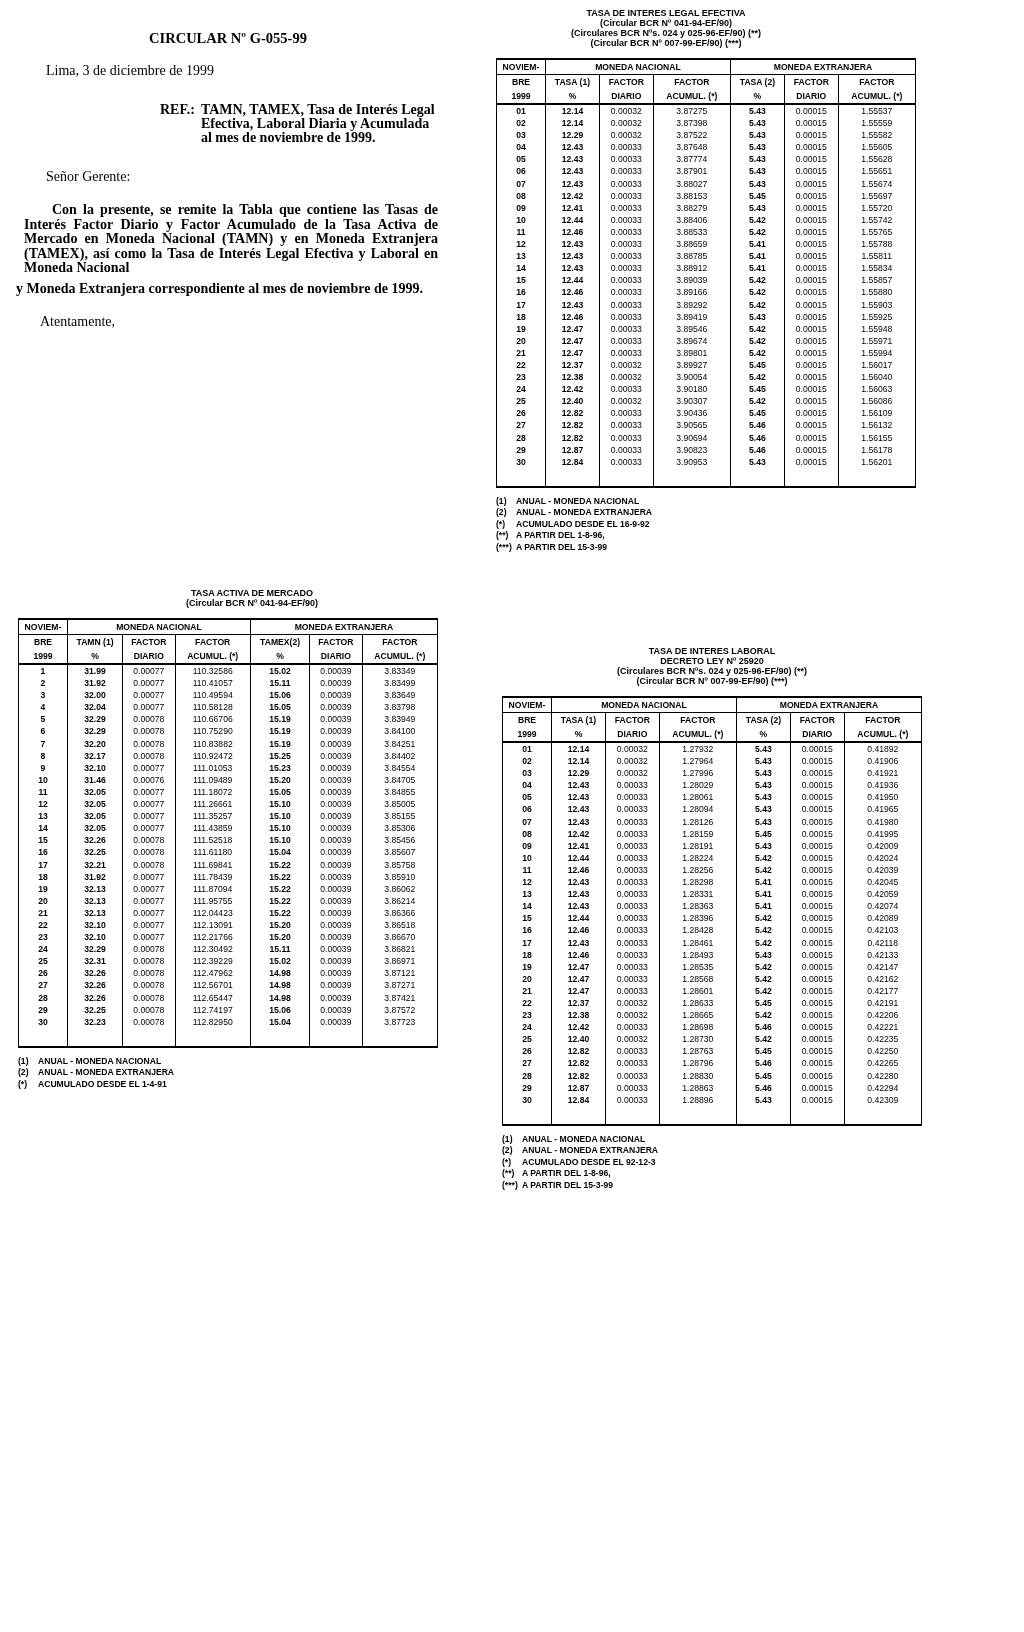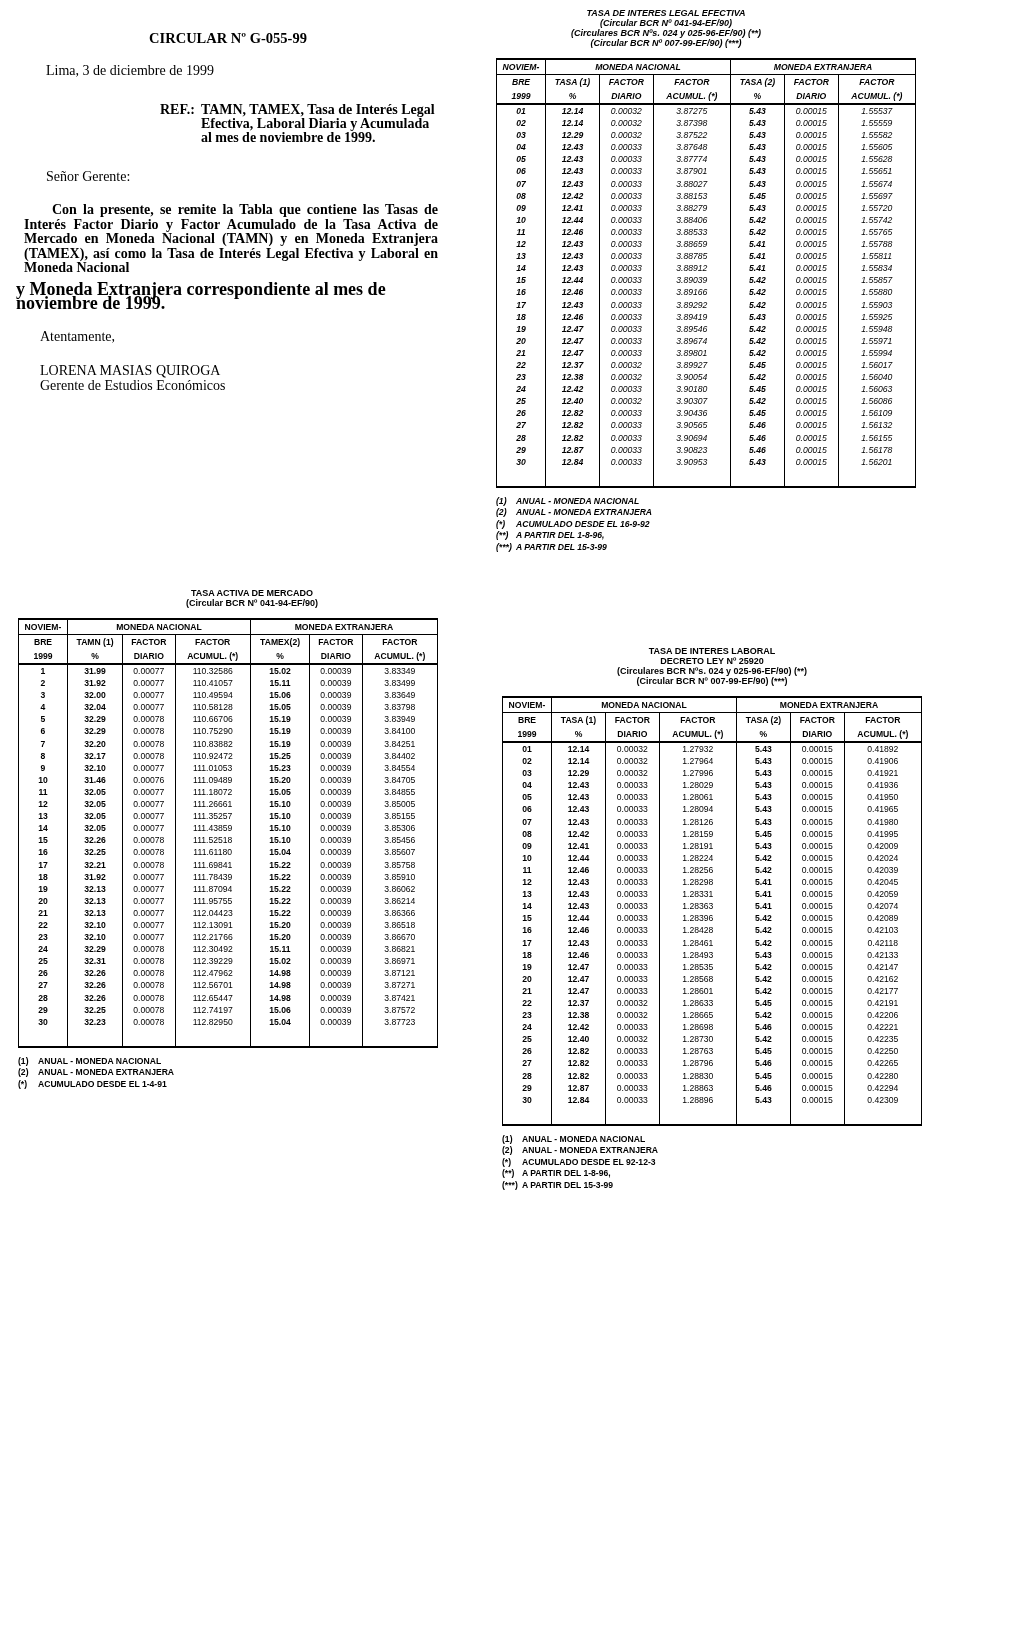--- a/index.html
+++ b/index.html
@@ -5,21 +5,21 @@
   html,body{margin:0;padding:0;background:#fff;}
   body{width:1024px;height:1632px;position:relative;overflow:hidden;color:#000;font-family:"Liberation Serif",serif;}
   .left{position:absolute;left:18px;top:14px;width:420px;}
   .headline{font-family:"Liberation Sans",sans-serif;font-weight:bold;font-size:25px;line-height:25px;letter-spacing:-0.5px;margin:0;}
   .circular{text-align:center;font-weight:bold;font-size:14.5px;margin-top:16px;}
   .lima{font-size:14px;margin-top:16px;margin-left:28px;}
   .ref{display:flex;margin-top:24px;margin-left:142px;font-size:14px;line-height:14px;font-weight:bold;}
   .ref .k{margin-right:6px;}
   .senor{font-size:14px;margin-top:24px;margin-left:28px;}
   .body1{font-size:14px;line-height:14.5px;font-weight:bold;margin-top:18px;text-align:justify;text-indent:28px;margin-left:6px;}
-  .body2{font-size:18px;line-height:14.5px;font-weight:bold;margin-top:6px;margin-left:-2px;}
+  .body2{font-size:14px;line-height:14.5px;font-weight:bold;margin-top:6px;margin-left:-2px;}
   .atent{font-size:14px;margin-top:18px;margin-left:22px;}
   .sig{font-size:14px;line-height:15px;margin-top:18px;margin-left:22px;}
   .tblock{position:absolute;font-family:"Liberation Sans",sans-serif;}
   .ttitle{text-align:center;font-weight:bold;font-size:9px;line-height:10px;}
   table.rt{border-collapse:collapse;font-family:"Liberation Sans",sans-serif;font-size:8.6px;margin-top:10px;}
   table.rt th{font-weight:bold;font-size:8.6px;border-left:1.5px solid #000;border-right:1.5px solid #000;padding:1px 0;line-height:12px;}
   table.rt thead tr.top th{border-top:2px solid #000;border-bottom:1.5px solid #000;}
   table.rt thead tr.last th{border-bottom:2px solid #000;}
   table.rt td{text-align:center;border-left:1.5px solid #000;border-right:1.5px solid #000;padding:0;line-height:12.1px;height:12.1px;}
   table.rt tbody tr:first-child td{padding-top:0;}
@@ -37,24 +37,20 @@
   <div class="circular">CIRCULAR Nº G-055-99</div>
   <div class="lima">Lima, 3 de diciembre de 1999</div>
   <div class="ref">
     <span class="k">REF.:</span>
     <span>TAMN, TAMEX, Tasa de Interés Legal Efectiva, Laboral Diaria y Acumulada al mes de noviembre de 1999.</span>
   </div>
   <div class="senor">Señor Gerente:</div>
   <div class="body1">Con la presente, se remite la Tabla que contiene las Tasas de Interés Factor Diario y Factor Acumulado de la Tasa Activa de Mercado en Moneda Nacional (TAMN) y en Moneda Extranjera (TAMEX), así como la Tasa de Interés Legal Efectiva y Laboral en Moneda Nacional</div>
   <div class="body2">y Moneda Extranjera correspondiente al mes de noviembre de 1999.</div>
   <div class="atent">Atentamente,</div>
-  <div class="sig">
-    <div>LORENA MASIAS QUIROGA</div>
-    <div>Gerente de Estudios Económicos</div>
-  </div>
 </div>
 
 <div class="tblock" style="left:18px;top:588px;width:468px;">
     <div class="ttitle">
       <div>TASA ACTIVA DE MERCADO</div>
       <div>(Circular BCR Nº 041-94-EF/90)</div>
     </div>
     <table class="rt" style="width:420px">
       <thead>
         <tr class="top">
@@ -363,21 +359,21 @@
         <span class="m">(2)</span>
         <span>ANUAL - MONEDA EXTRANJERA</span>
       </div>
       <div class="row">
         <span class="m">(*)</span>
         <span>ACUMULADO DESDE EL 1-4-91</span>
       </div>
     </div>
   </div>
 
-<div class="tblock" style="left:496px;top:8px;width:340px;font-style:italic;">
+<div class="tblock" style="left:496px;top:8px;width:340px;">
     <div class="ttitle">
       <div>TASA DE INTERES LEGAL EFECTIVA</div>
       <div>(Circular BCR Nº 041-94-EF/90)</div>
       <div>(Circulares BCR Nºs. 024 y 025-96-EF/90) (**)</div>
       <div>(Circular BCR Nº 007-99-EF/90) (***)</div>
     </div>
     <table class="rt" style="width:420px">
       <thead>
         <tr class="top">
           <th rowspan="1" class="rb" style="width:48px">NOVIEM-</th>

